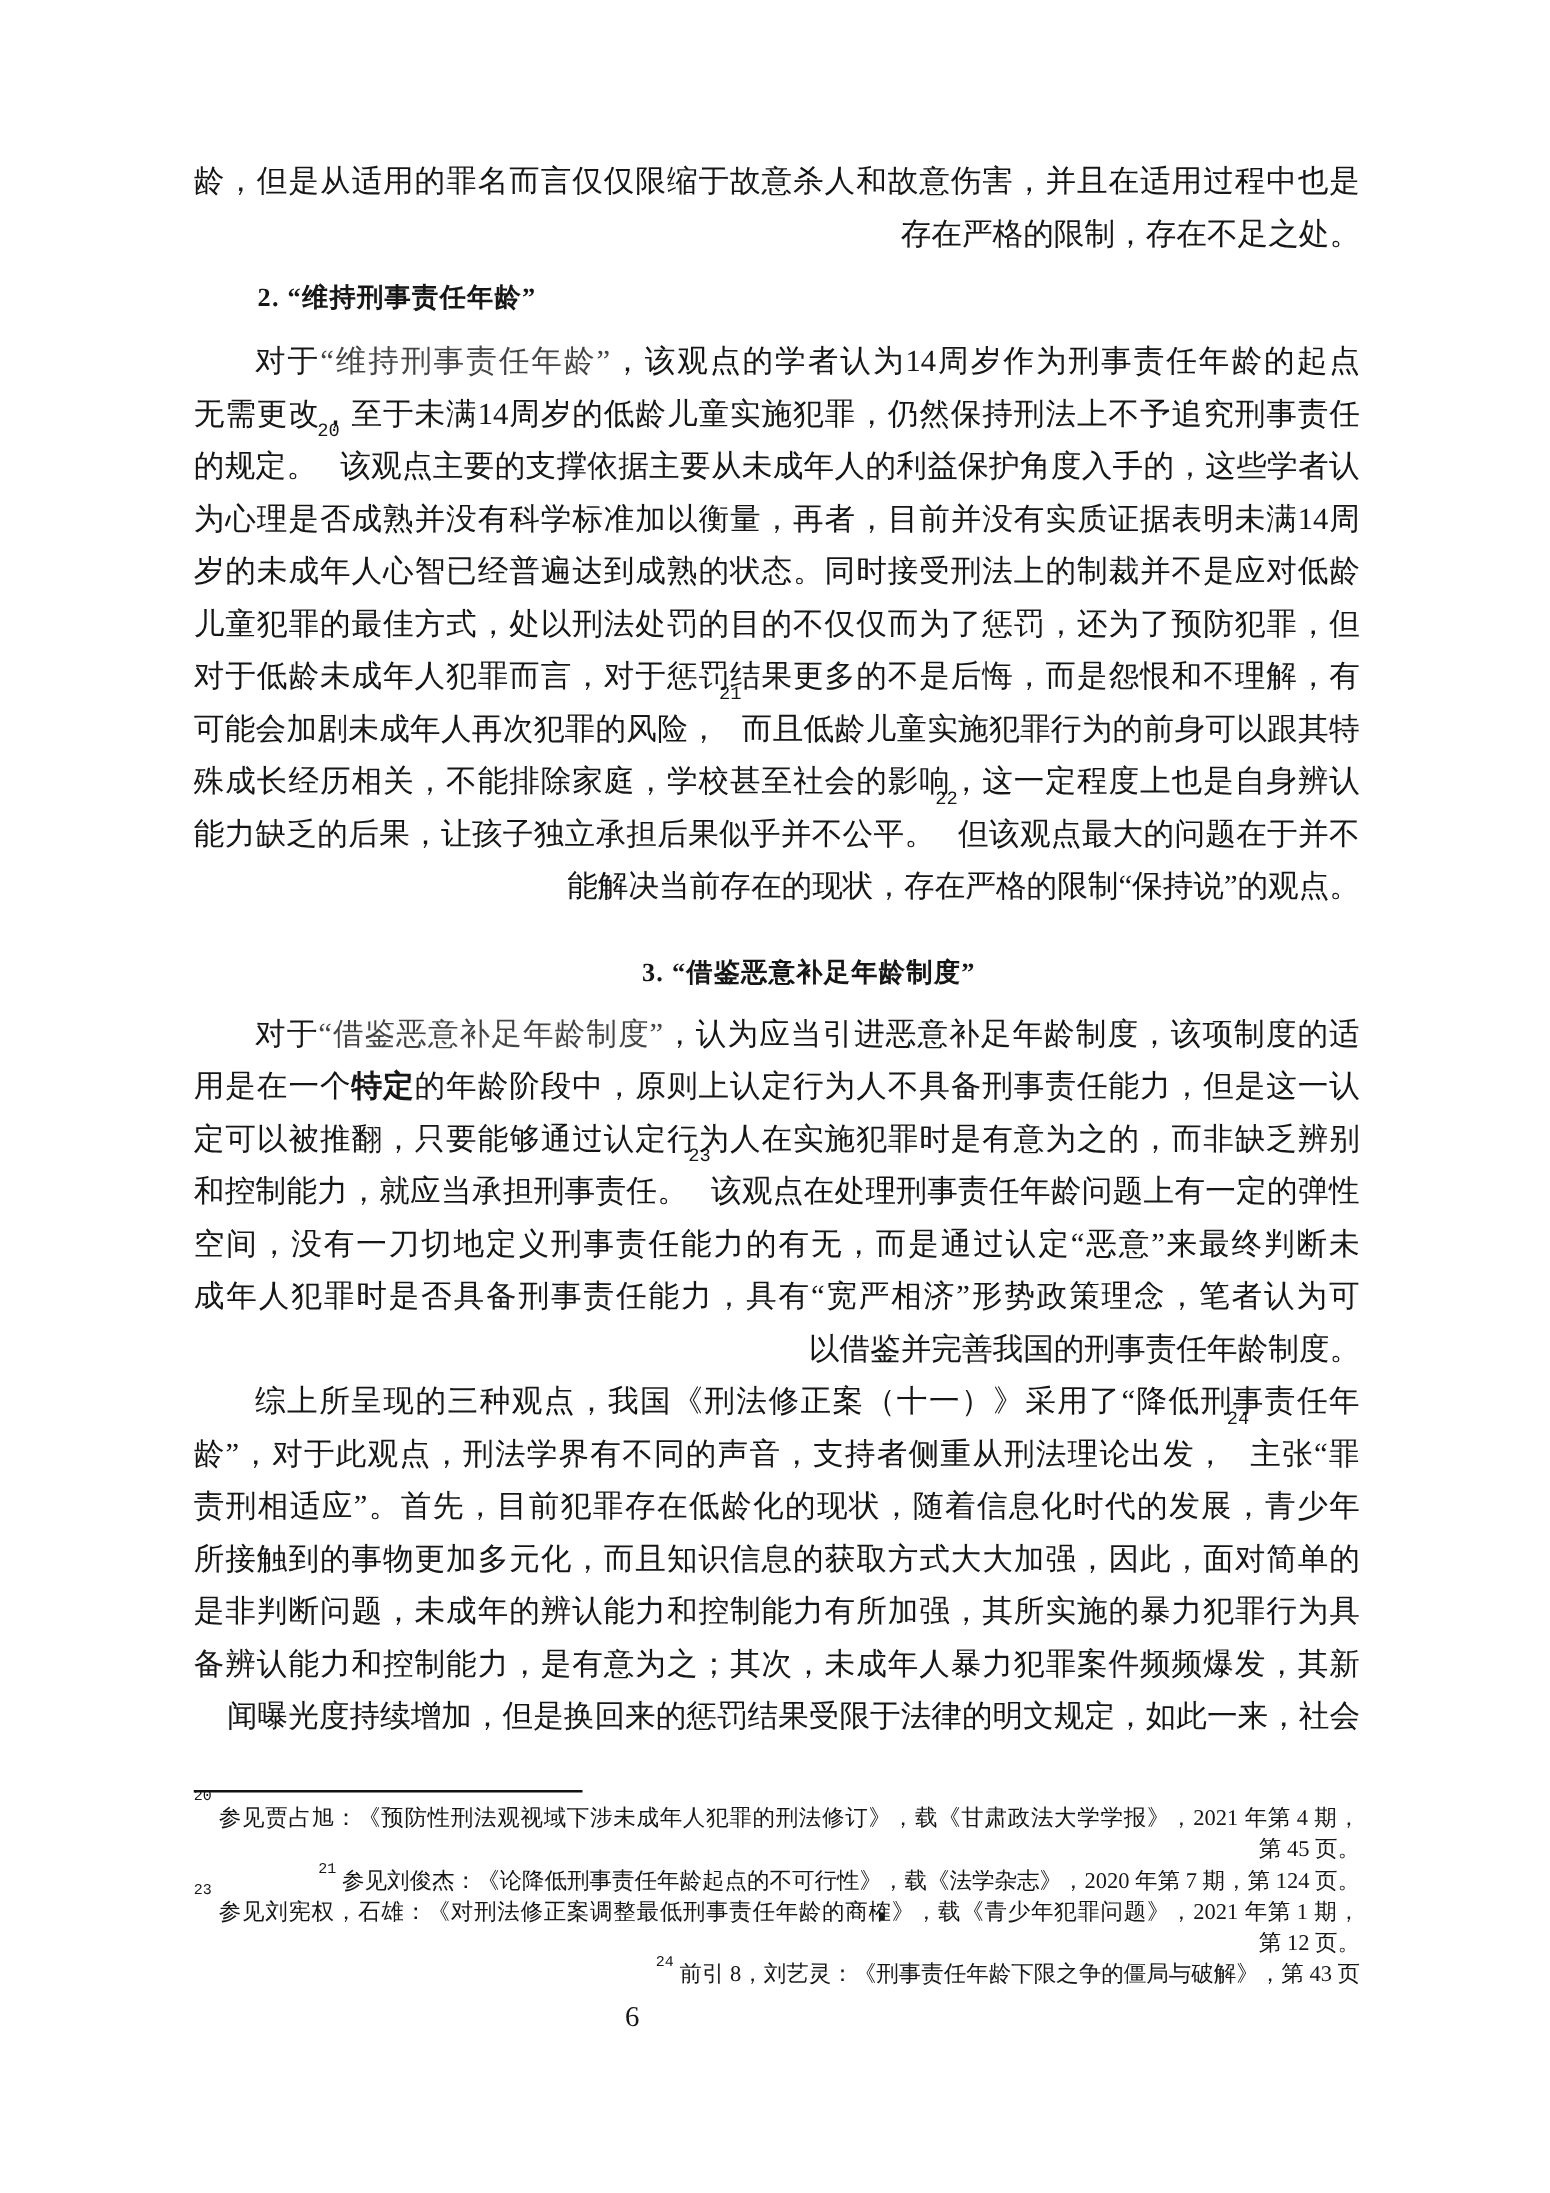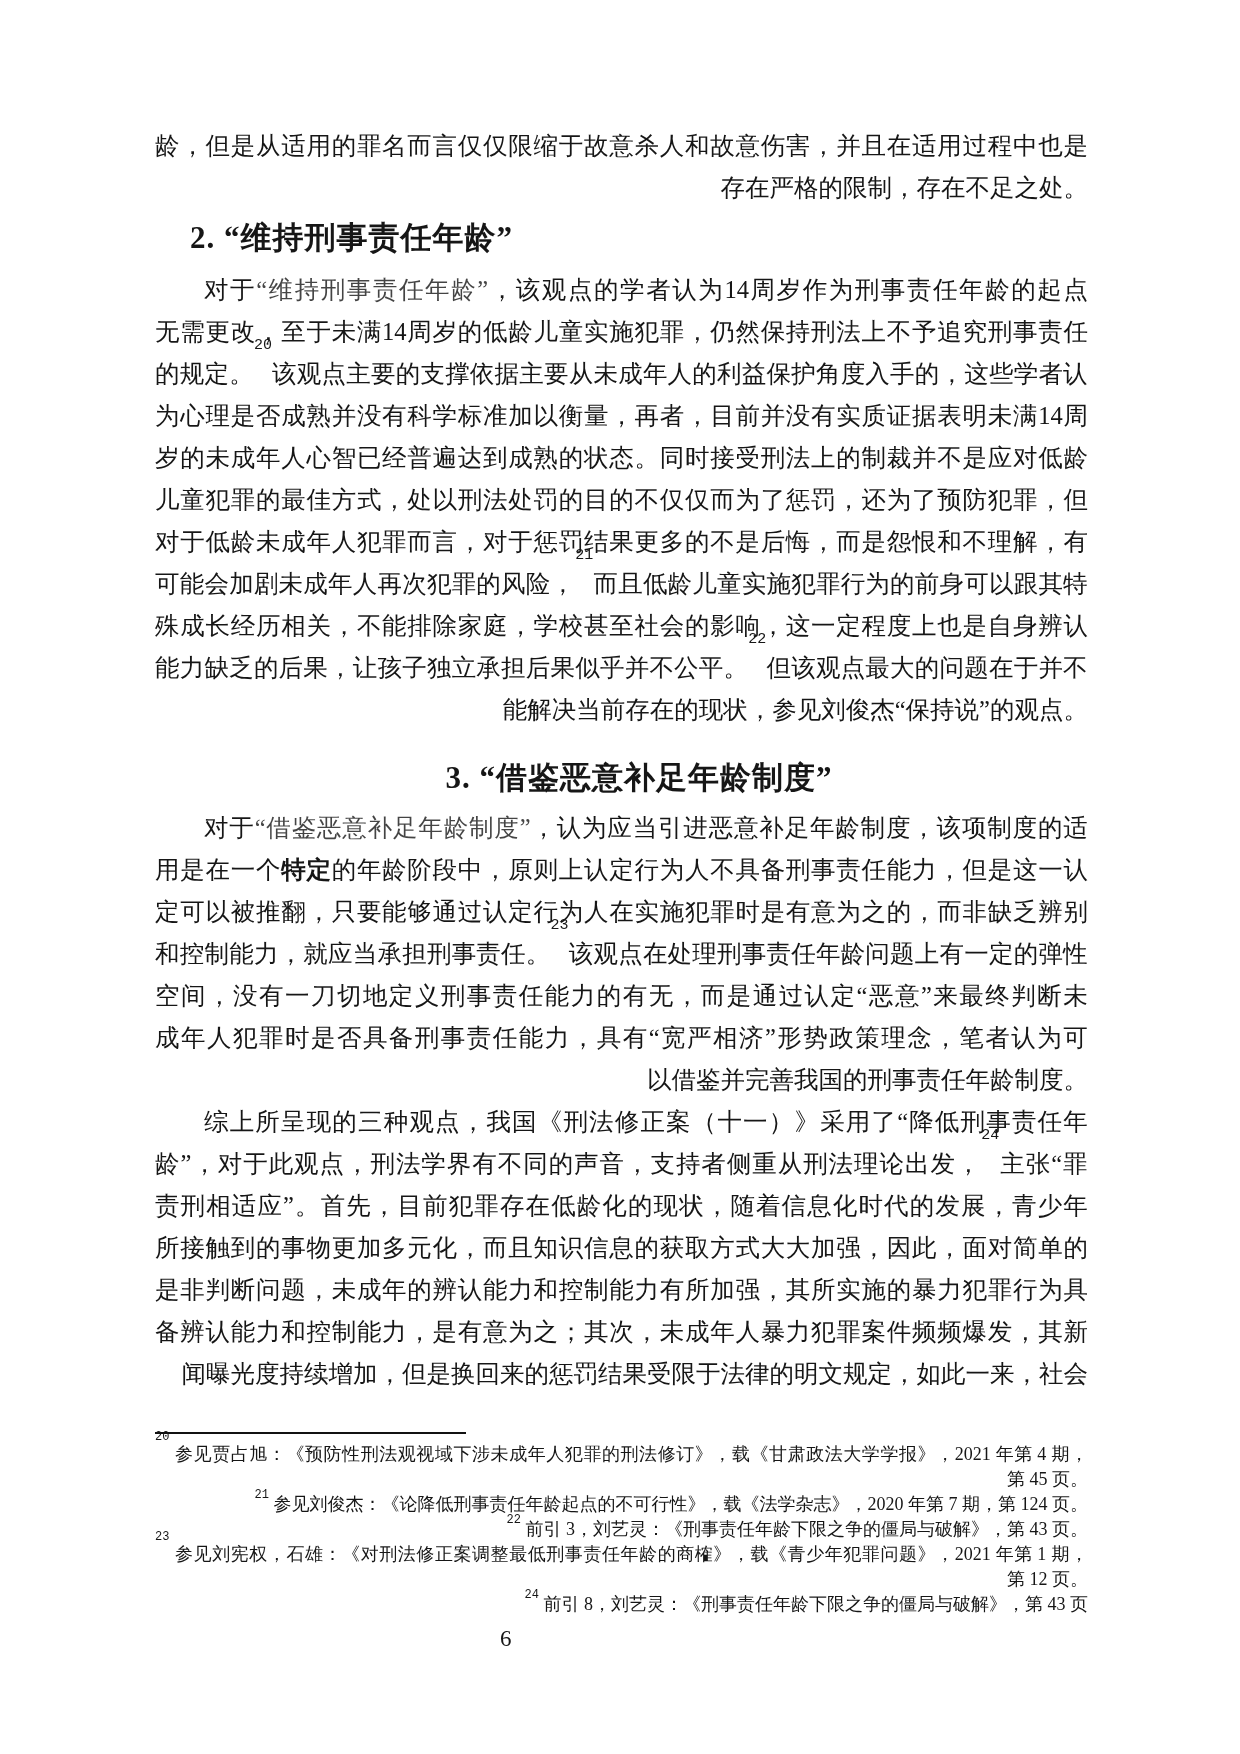--- a/index.html
+++ b/index.html
@@ -11,21 +11,21 @@
   .page{box-sizing:border-box;width:1240px;height:1754px;padding:125px 152px 0 155px;background:#ffffff;}
   .bodytext{font-size:24.5px;line-height:42px;letter-spacing:0;}
   .jl{display:flex;justify-content:space-between;line-height:42px;}
   .jl span{white-space:pre;display:block;}
   .jl.ind{padding-left:49px;}
   .ll{line-height:42px;text-align:right;}
   .ll span{white-space:pre;}
   sup{position:relative;top:-0.45em;font-size:15px;line-height:0;font-family:Liberation Mono, monospace;}
   .alt{opacity:.8;}
   .em{font-weight:bold;}
-  .heading{font-weight:bold;font-size:31px;line-height:46px;margin-left:35px;letter-spacing:1px;}
+  .heading{font-weight:bold;font-size:21px;line-height:46px;margin-left:51px;letter-spacing:1px;}
   .h2{margin-top:6px;margin-bottom:8px;}
   .h3{margin-top:24px;margin-bottom:6px;text-align:center;}
   .footnote-area{margin-top:37px;}
   .fn-sep{width:311px;border:none;border-top:2px solid #111;margin:0 0 8px 0;}
   .fn{font-size:18px;line-height:25px;}
   .fn .jl,.fn .ll{line-height:25px;}
   .fn sup{font-size:12px;top:-0.4em;}
   .page-number{margin-top:8px;padding-left:345px;font-size:23px;line-height:27px;}
 </style>
 </head>
@@ -463,21 +463,21 @@
         <span>最</span>
         <span>大</span>
         <span>的</span>
         <span>问</span>
         <span>题</span>
         <span>在</span>
         <span>于</span>
         <span>并</span>
         <span>不</span>
       </div>
-      <div class="ll"><span>能解决当前存在的现状，参见刘俊杰“保持说”的观点。</span></div>
+      <div class="ll"><span>能解决当前存在的现状，存在严格的限制“保持说”的观点。</span></div>
     </div>
 
   <div class="heading h3">3. “借鉴恶意补足年龄制度”</div>
 
   <div class="bodytext">
       <div class="jl ind">
         <span>对</span>
         <span>于</span>
         <span class="alt">“</span>
         <span class="alt">借</span>
@@ -1004,23 +1004,20 @@
           <span> 4 </span>
           <span>期</span>
           <span>，</span>
         </div>
         <div class="ll"><span>第 45 页。</span></div>
       </div>
     <div class="fn">
         <div class="ll"><sup>21</sup><span> 参见刘俊杰：《论降低刑事责任年龄起点的不可行性》，载《法学杂志》，2020 年第 7 期，第 124 页。</span></div>
       </div>
     <div class="fn">
-        <div class="ll"><sup>22</sup><span> 前引 3，刘艺灵：《刑事责任年龄下限之争的僵局与破解》，第 43 页。</span></div>
-      </div>
-    <div class="fn">
         <div class="jl">
           <sup>23</sup>
           <span> </span>
           <span>参</span>
           <span>见</span>
           <span>刘</span>
           <span>宪</span>
           <span>权</span>
           <span>，</span>
           <span>石</span>

